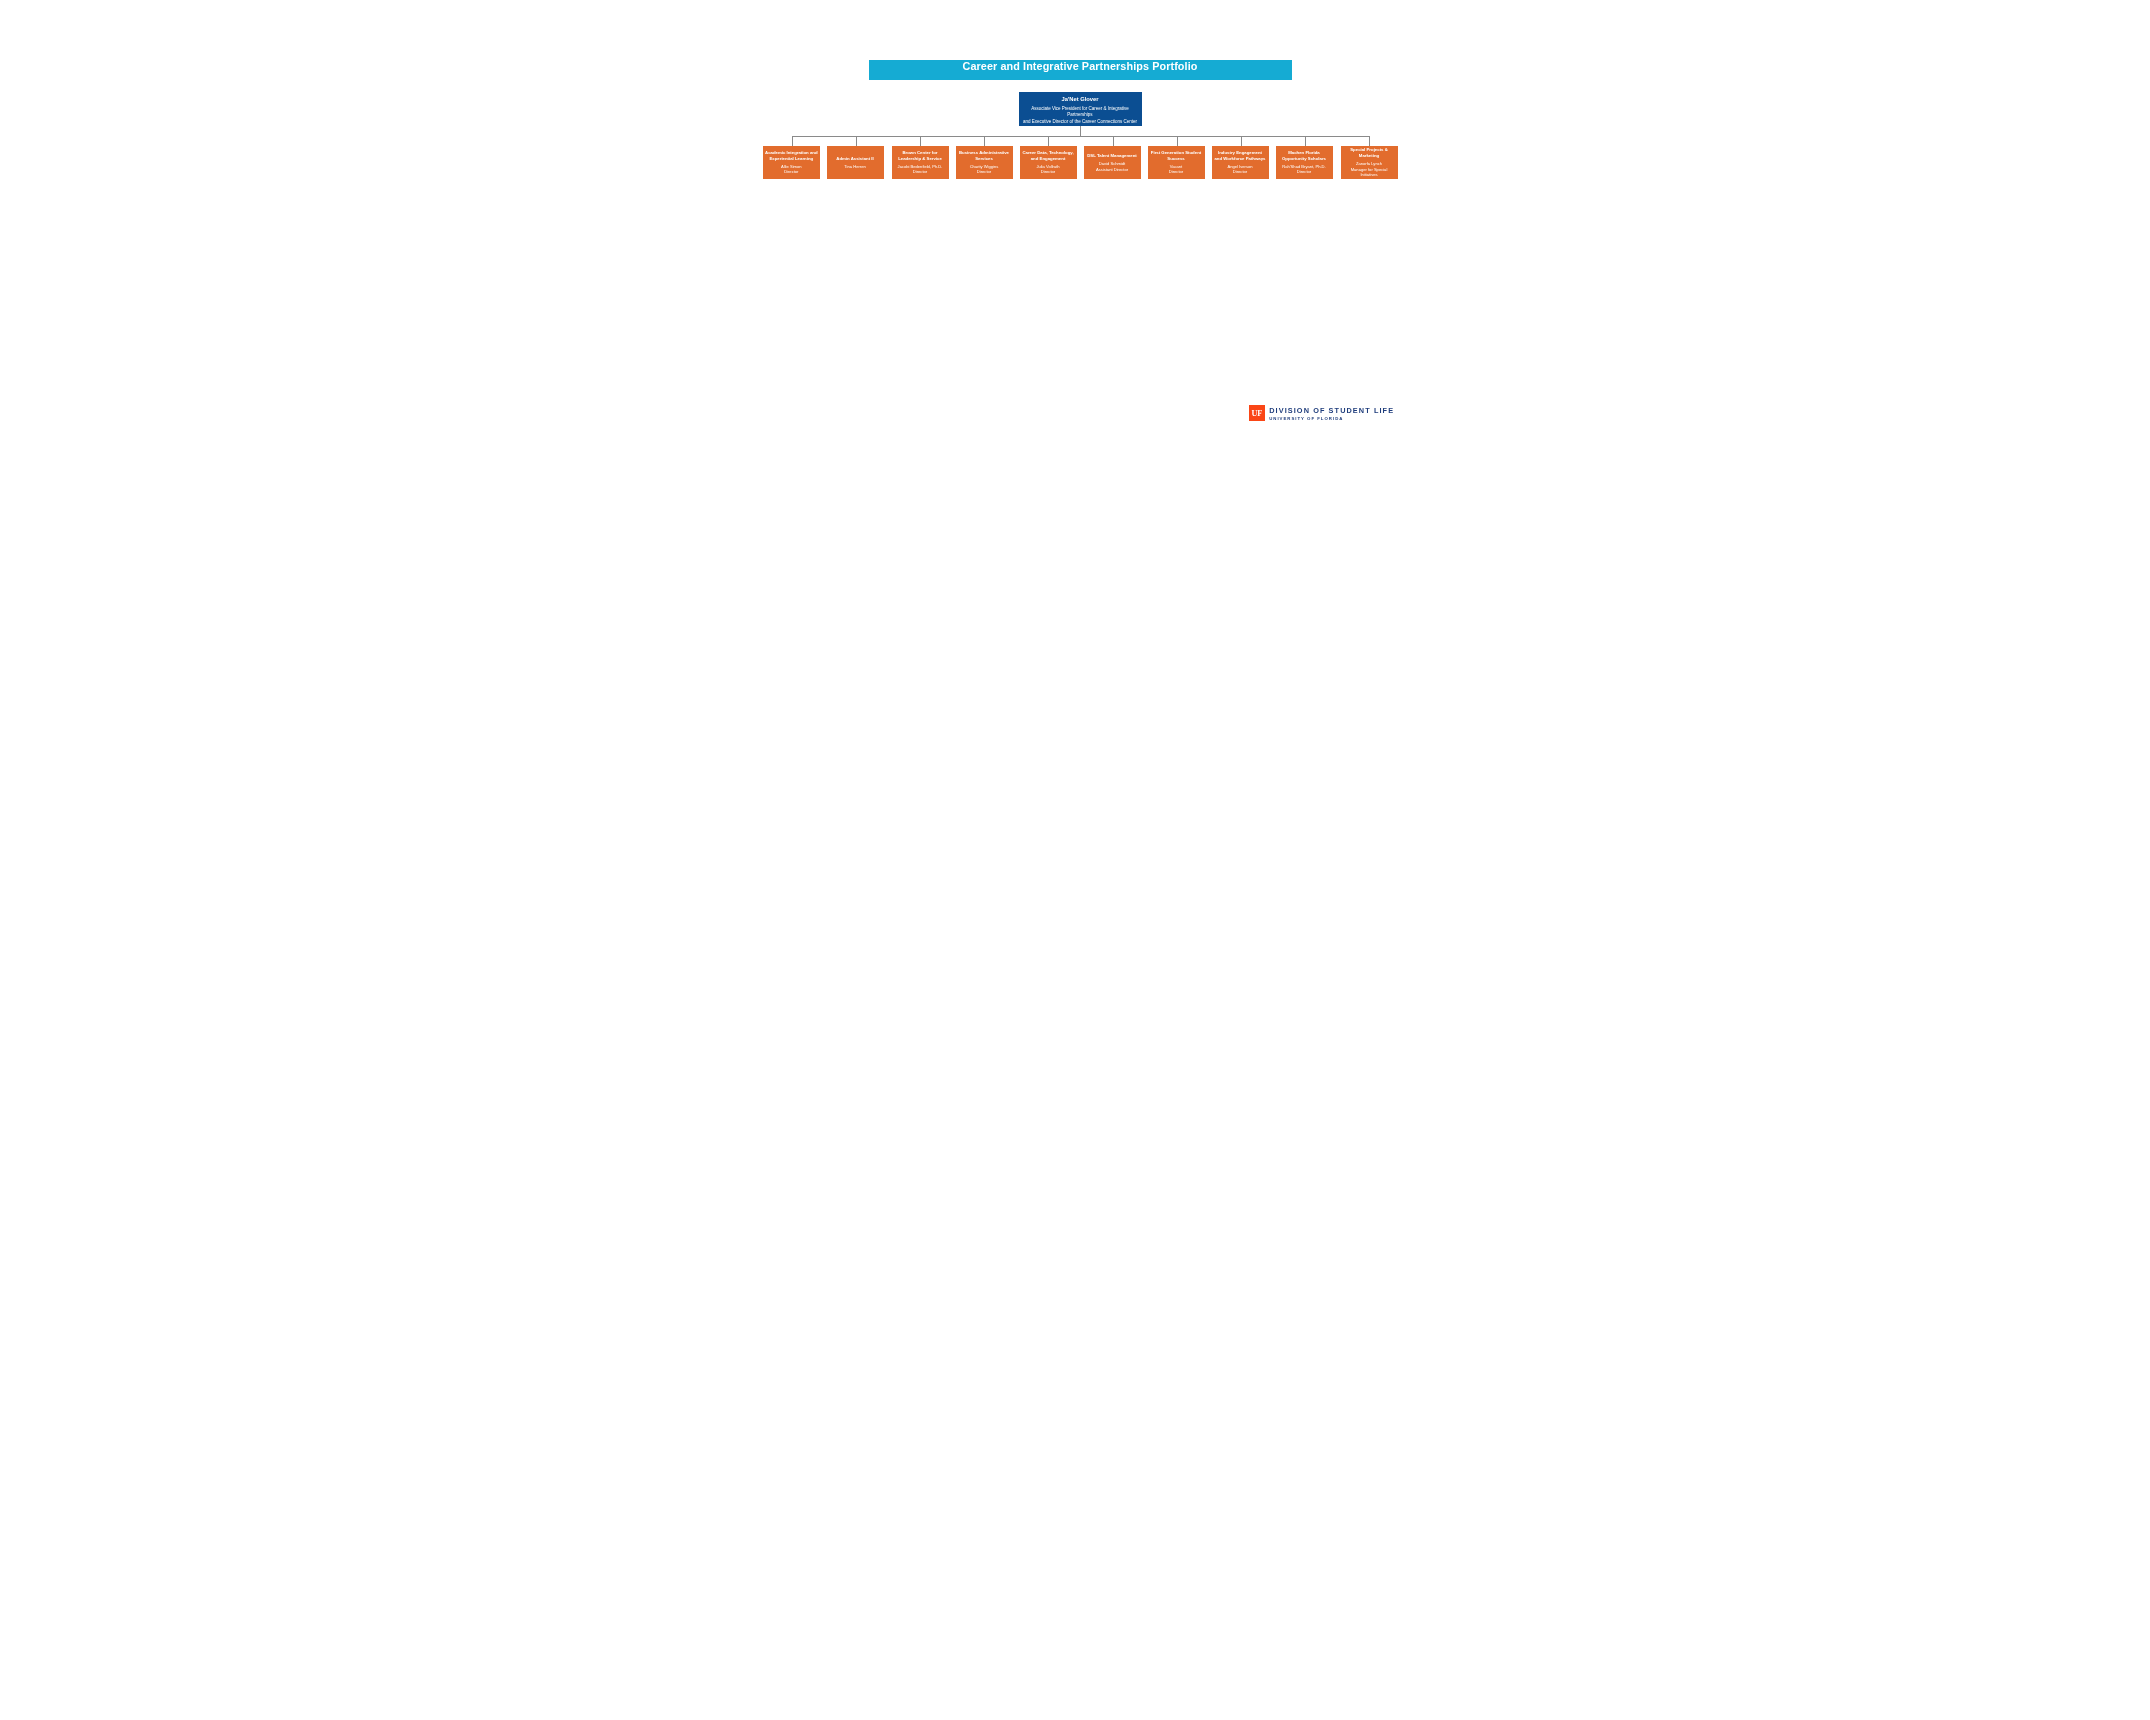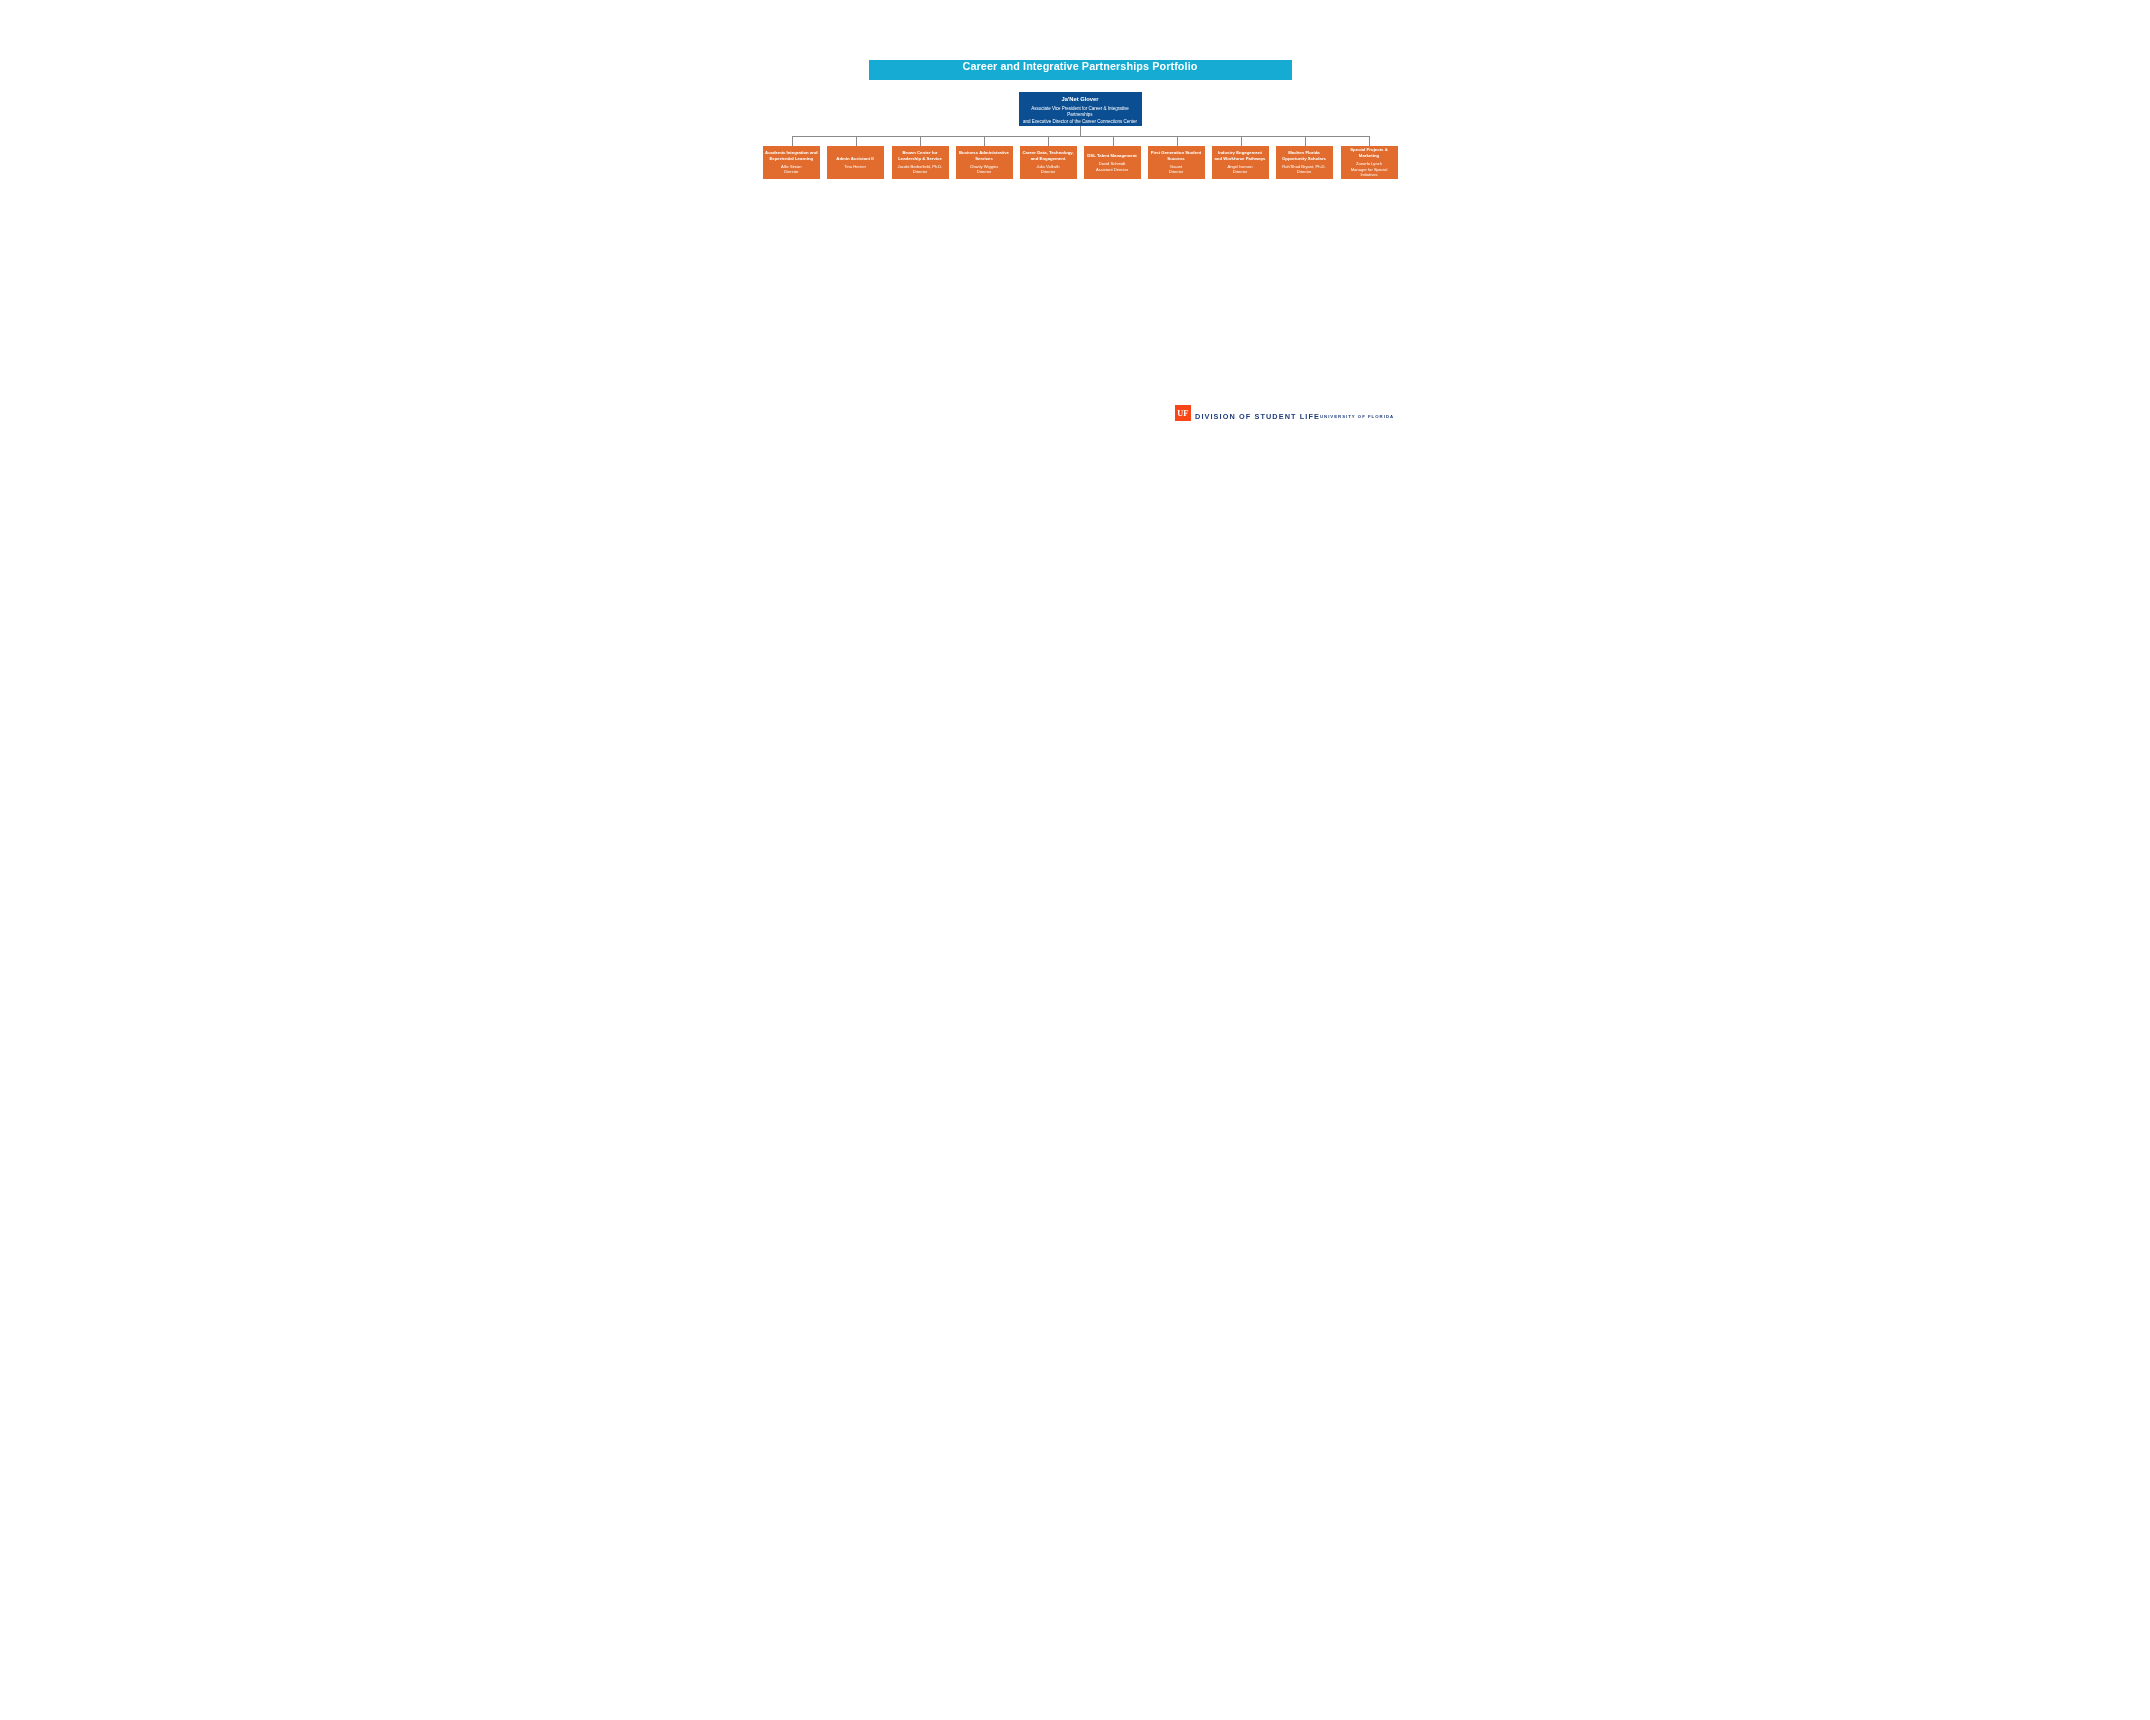--- a/index.html
+++ b/index.html
@@ -52,31 +52,31 @@
     padding: 2.6px 2.2px;
     display: flex; flex-direction: column; justify-content: center;
   }
   .org-title  { font-weight: bold; font-size: 4.3px; line-height: 1.32; margin-bottom: 2.6px; }
   .org-person { font-size: 4.1px; line-height: 1.35; }
   .org-role   { font-size: 4.1px; line-height: 1.35; }
 
   .footer {
     position: absolute;
     right: 3.4px; bottom: 8.6px;
-    display: flex; align-items: flex-end; gap: 4.3px;
+    display: flex; align-items: center; gap: 4.3px;
   }
   .uf-logo {
     width: 16px; height: 16px;
     background: #FA4616;
     color: #ffffff;
     display: flex; align-items: center; justify-content: center;
     font-family: "Liberation Serif", serif;
     font-weight: bold; font-size: 8.2px;
   }
-  .footer-text { display: flex; flex-direction: row; }
+  .footer-text { display: flex; flex-direction: column; }
   .footer-line1 { color: #1F3D7C; font-weight: bold; font-size: 7.3px; letter-spacing: 1.1px; }
   .footer-line2 { color: #1F3D7C; font-weight: bold; font-size: 4.3px; letter-spacing: 1px; margin-top: 1.3px; }
 </style>
 </head>
 <body>
 
 <div class="canvas">
 
   <div class="header-bar">
     <span>Career and Integrative Partnerships Portfolio</span>

